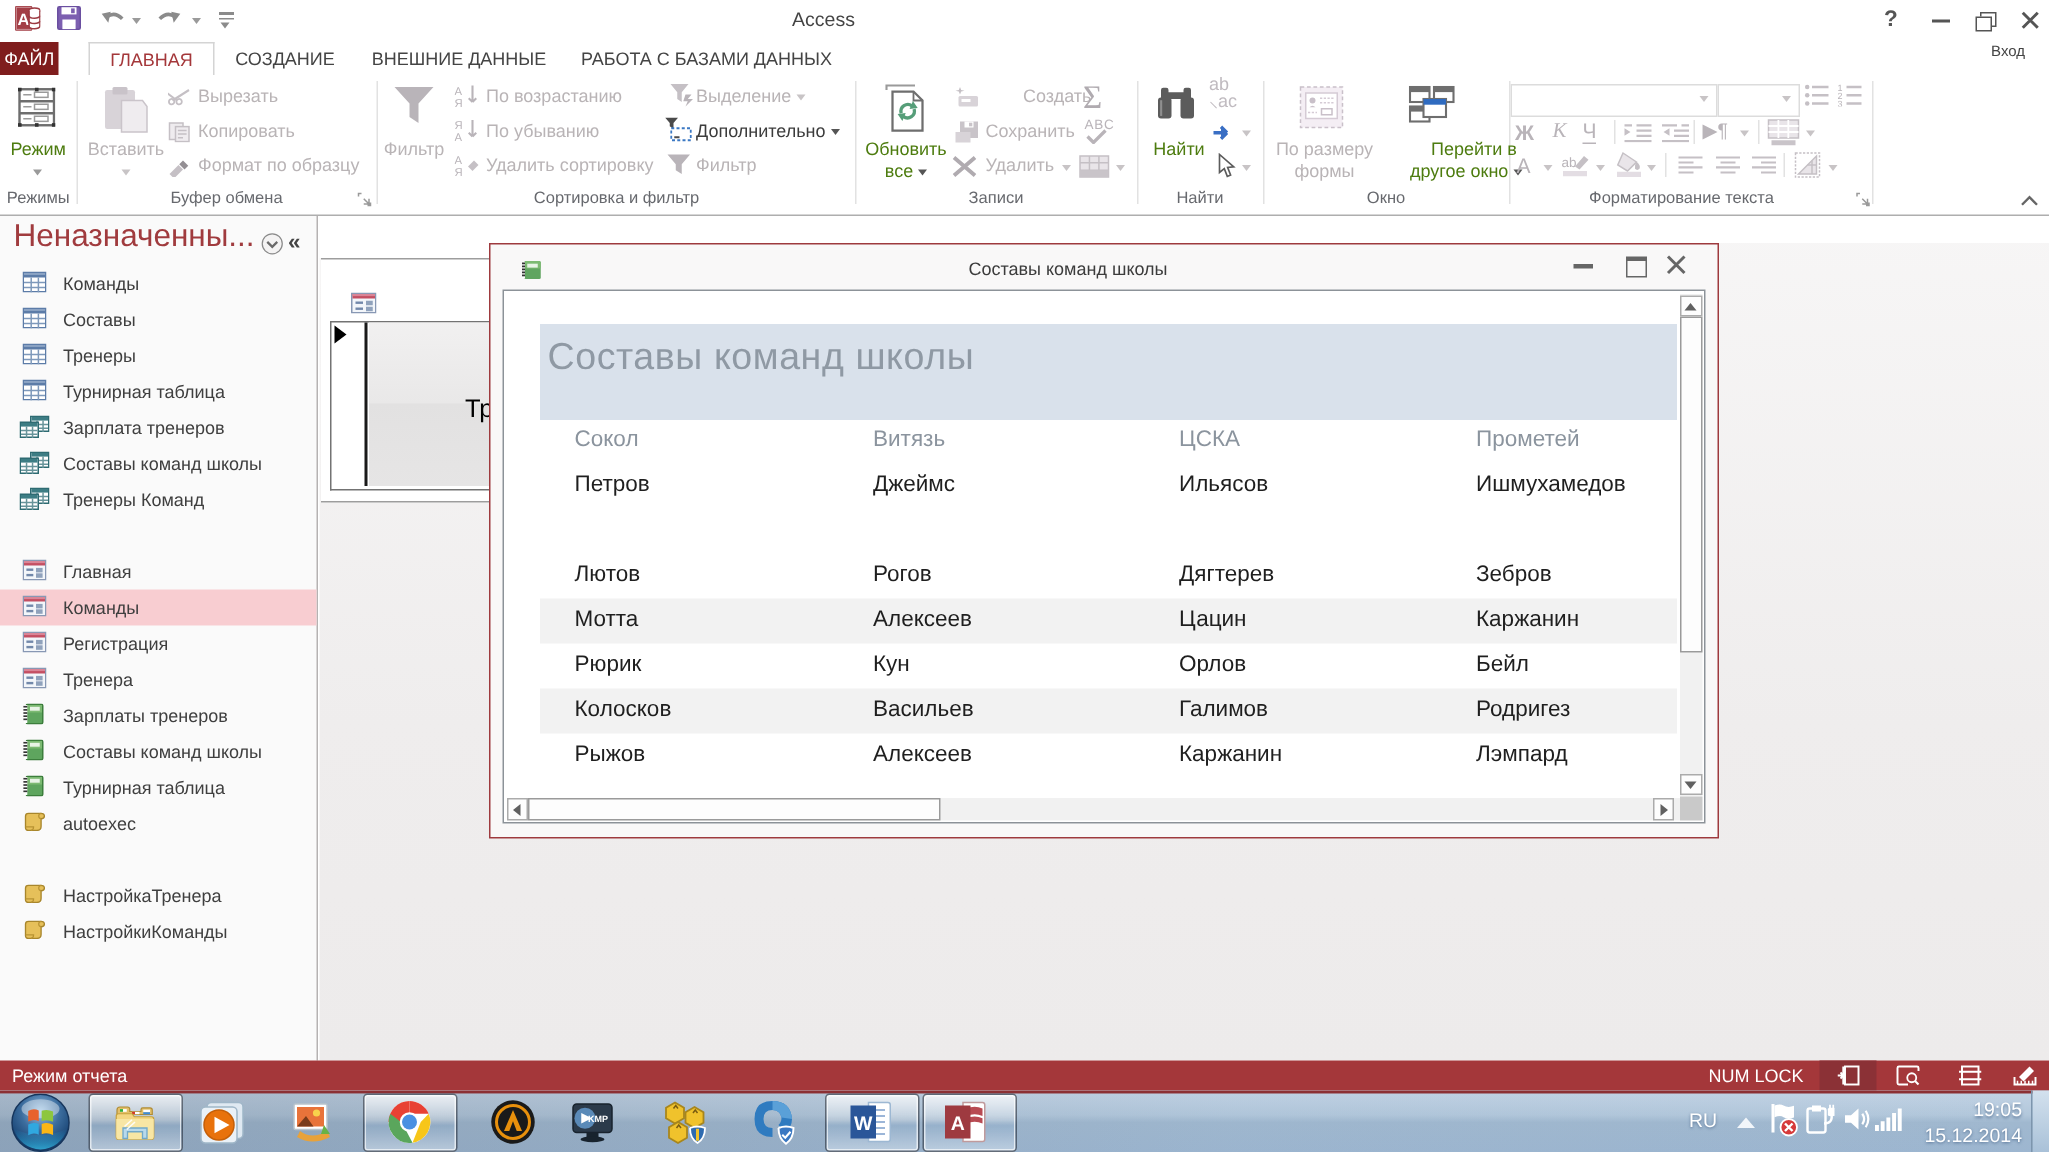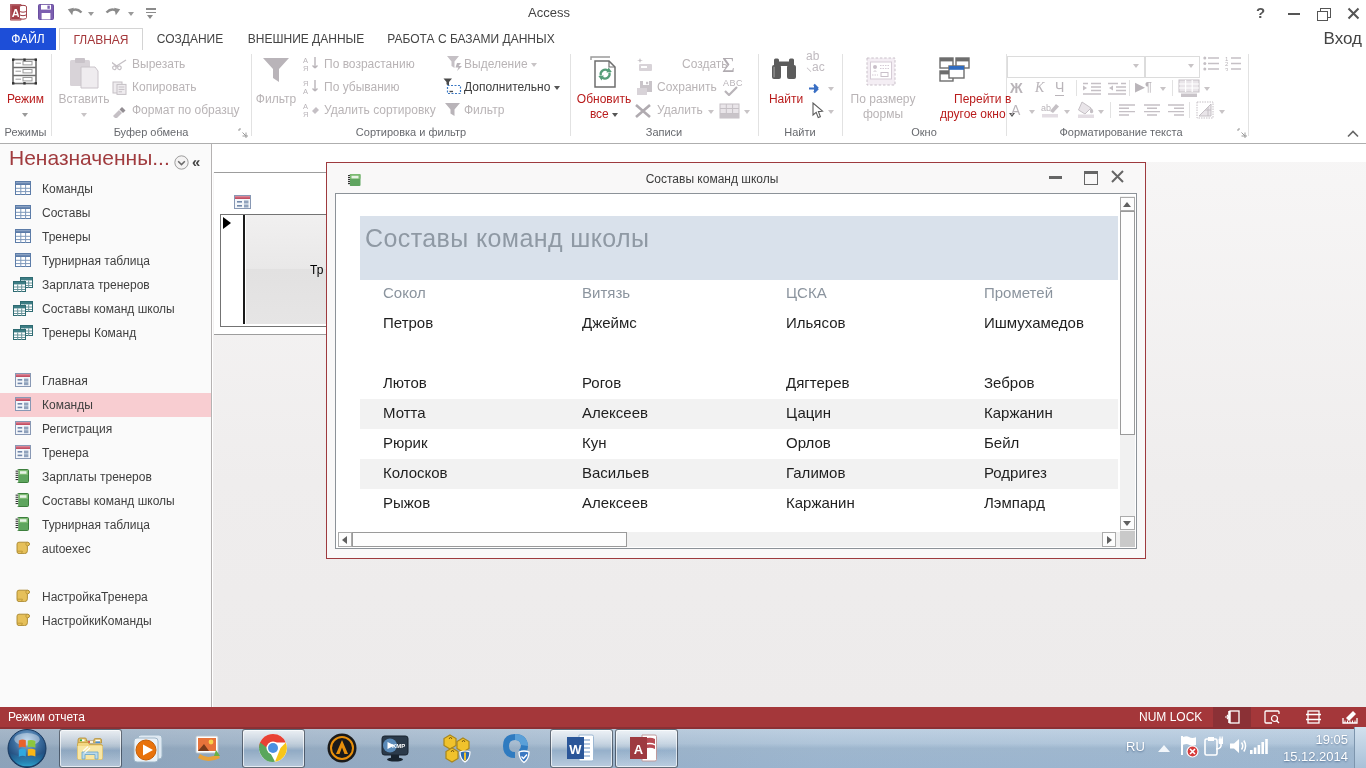--- a/index.html
+++ b/index.html
@@ -3,27 +3,27 @@
 <style>
 html,body{margin:0;padding:0;}
 #root{position:relative;width:1366px;height:768px;overflow:hidden;font-family:"Liberation Sans",sans-serif;background:#fff;}
 .abs{position:absolute;}
 
 #titlebar{left:0;top:0;width:1366px;height:28px;background:#fff;}
 #apptitle{left:0;top:5px;width:1098px;text-align:center;font-size:13px;color:#444;}
 
 #tabrow{left:0;top:28px;width:1366px;height:22px;background:#fff;}
 .tab{top:0;height:22px;line-height:22px;font-size:12px;color:#444;text-align:center;}
-#tab-file{left:0;width:56px;background:#1d4ed8;color:#fff;}
+#tab-file{left:0;width:39px;background:#7f1d1d;color:#fff;}
 #tab-home{left:59px;width:84px;background:#fff;color:#a4373a;border:1px solid #d4d4d4;border-bottom:none;box-sizing:border-box;height:23px;}
 
 #ribbon{left:0;top:50px;width:1366px;height:93px;background:#fff;border-bottom:1px solid #aeaeae;box-sizing:content-box;}
 .gsep{top:4px;width:1px;height:82px;background:#e2e2e2;}
 .glabel{top:76px;height:14px;font-size:11px;color:#67696e;text-align:center;}
-.rlabel{font-size:12px;color:#b91c1c;white-space:nowrap;}
+.rlabel{font-size:12px;color:#4d7c0f;white-space:nowrap;}
 .rgray{color:#b9b4b6;}
 .smallrow{height:22px;line-height:22px;font-size:12px;white-space:nowrap;}
 .caret{display:inline-block;width:0;height:0;border-left:3px solid transparent;border-right:3px solid transparent;border-top:4px solid #9a9a9a;vertical-align:middle;}
 .caretg{border-top-color:#c8c4c6;}
 
 #navpane{left:0;top:144px;width:212px;height:563px;background:#fafafa;border-right:1px solid #b5b2b2;box-sizing:border-box;}
 #navhdr{left:9px;top:2px;font-size:21px;color:#a03b3e;}
 .navitem{left:0;height:24px;width:211px;line-height:24px;font-size:12px;color:#3f3f3f;}
 .navitem .ic{position:absolute;left:15px;top:4px;}
 .navitem .tx{position:absolute;left:42px;top:0;}
@@ -97,21 +97,21 @@
         <path d="M1.5 1.5 L11.5 11.5 M11.5 1.5 L1.5 11.5" stroke="#555" stroke-width="2"></path>
       </svg>
 </div>
 
 <div class="abs" id="tabrow">
   <div class="abs tab" id="tab-file">ФАЙЛ</div>
   <div class="abs tab" id="tab-home">ГЛАВНАЯ</div>
   <div class="abs tab" style="left:148px;width:84px;">СОЗДАНИЕ</div>
   <div class="abs tab" style="left:240px;width:132px;">ВНЕШНИЕ ДАННЫЕ</div>
   <div class="abs tab" style="left:380px;width:182px;">РАБОТА С БАЗАМИ ДАННЫХ</div>
-  <div class="abs" style="right:4px;top:1px;font-size:17px;color:#444;">Вход</div>
+  <div class="abs" style="right:16px;top:1px;font-size:10px;color:#444;">Вход</div>
 </div>
 
 <div class="abs" id="ribbon">
   <div class="abs glabel" style="left:0px;width:51px;">Режимы</div>
   <div class="abs glabel" style="left:51px;width:200px;">Буфер обмена</div>
   <div class="abs glabel" style="left:252px;width:318px;">Сортировка и фильтр</div>
   <div class="abs glabel" style="left:570px;width:188px;">Записи</div>
   <div class="abs glabel" style="left:758px;width:84px;">Найти</div>
   <div class="abs glabel" style="left:842px;width:164px;">Окно</div>
   <div class="abs glabel" style="left:1006px;width:230px;">Форматирование текста</div>
@@ -557,21 +557,21 @@
       <rect x="1" y="1" width="15" height="1.4" fill="#da8596"></rect>
       <rect x="3" y="6" width="5" height="1.6" fill="#7288aa"></rect>
       <rect x="3" y="10" width="5" height="1.6" fill="#7288aa"></rect>
       <rect x="10" y="5.5" width="4.5" height="3" fill="#90a2bc"></rect>
       <rect x="10" y="9.5" width="4.5" height="3" fill="#90a2bc"></rect>
     </svg>
     <div class="abs" style="left:6px;top:41px;width:106px;height:111px;border:1px solid #737373;border-right:none;background:#fff;"></div>
     <div class="abs" style="left:29px;top:42px;width:2px;height:109px;background:#1a1a1a;"></div>
     <div class="abs" style="left:32px;top:42px;width:80px;height:109px;background:linear-gradient(180deg,#f1f0f0 0%,#e9e8e8 49%,#e2e1e1 50%,#e6e5e5 100%);"></div>
     <div class="abs" style="left:9px;top:44px;width:0;height:0;border-top:6px solid transparent;border-bottom:6px solid transparent;border-left:8px solid #000;"></div>
-    <div class="abs" style="left:96px;top:90px;font-size:12px;color:#000;">Тр</div>
+    <div class="abs" style="left:96px;top:90px;font-size:17px;color:#000;">Тр</div>
   </div>
   <div class="abs" id="fwin">
     <div class="abs" id="ftitle">Составы команд школы</div>
     <svg class="abs" style="left:20px;top:10px;" width="14" height="14" viewBox="0 0 14 14">
       <rect x="2.5" y="1" width="11" height="12" rx="1" fill="#60a560"></rect>
       <rect x="2.5" y="1" width="11" height="5" rx="1" fill="#7cba72"></rect>
       <rect x="4.5" y="2.8" width="7" height="2.6" fill="#e8f3e6"></rect>
       <rect x="1" y="1.5" width="2" height="11" fill="#fff"></rect>
       <g fill="#333">
             <rect x="1" y="2" width="2" height="1.2"></rect>

